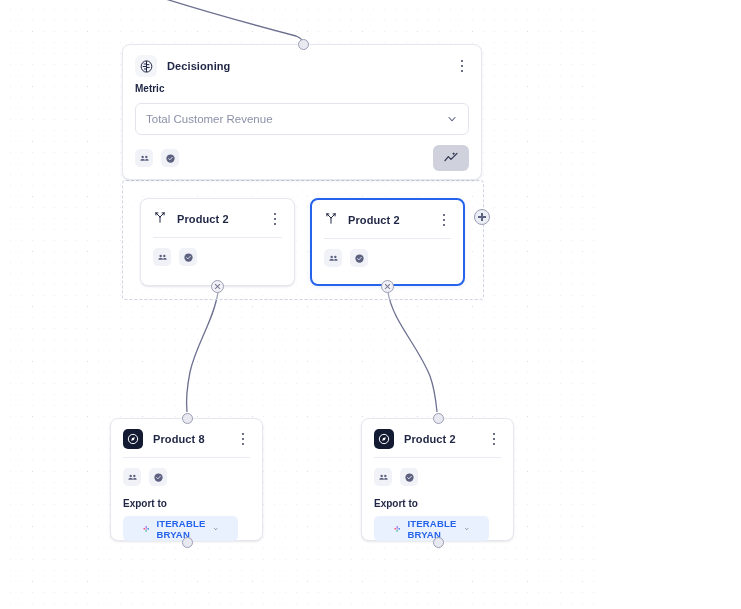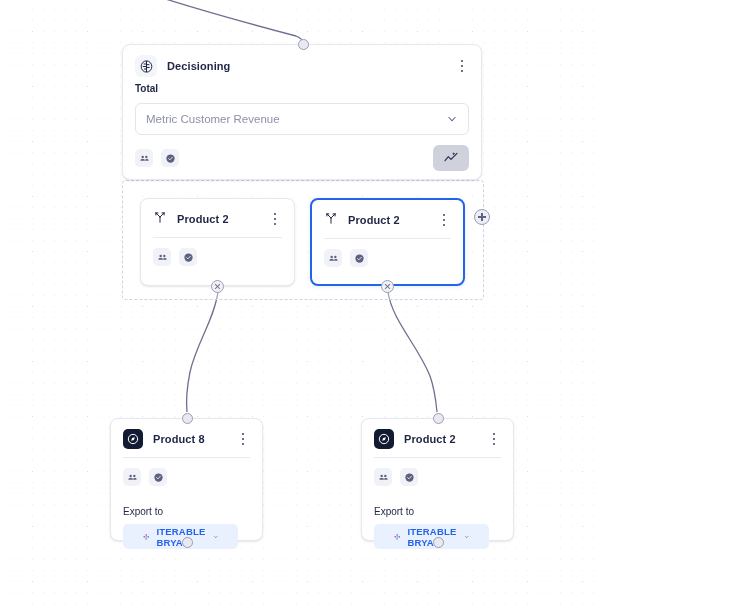--- a/index.html
+++ b/index.html
@@ -173,24 +173,24 @@
 
   .app-badge {
     width: 20px; height: 20px;
     border-radius: 5px;
     background: #131b33;
     display: flex; align-items:center; justify-content:center;
   }
 
   .export-label {
     font-size: 10px;
-    font-weight: normal;
+    font-weight: bold;
     color: #1f2544;
     padding: 0 12px;
-    margin-top: 10px;
+    margin-top: 2px;
   }
   .export-select {
     margin: 7px 24px 0 12px;
     height: 25px;
     border-radius: 5px;
     background: #eaf1fe;
     display: flex;
     align-items: center;
     gap: 7px;
     padding: 0 20px;
@@ -281,23 +281,23 @@
           <path d="M12 9 H16.5 M12 13.5 H17"></path>
         </svg>
       </span>
       <span class="node-title">Decisioning</span>
       <span class="kebab">
         <i></i>
           <i></i>
           <i></i>
       </span>
     </div>
-    <div class="field-label">Total</div>
+    <div class="field-label">Metric</div>
     <div class="select-box">
-      <span class="select-value">Metric Customer Revenue</span>
+      <span class="select-value">Total Customer Revenue</span>
       <svg class="chev" viewBox="0 0 24 24" fill="none" stroke="#5d6180" stroke-width="2.2" stroke-linecap="round" stroke-linejoin="round">
         <polyline points="6 9 12 15.5 18 9"></polyline>
       </svg>
     </div>
     <div class="chip-row">
       <span class="chip">
         <svg width="11" height="11" viewBox="0 0 24 24" fill="#5d6180">
           <circle cx="8" cy="8.5" r="2.6"></circle>
             <circle cx="16" cy="8.5" r="2.6"></circle>
           <path d="M3 17c0-2.6 2.3-4.2 5-4.2s5 1.6 5 4.2z"></path>

